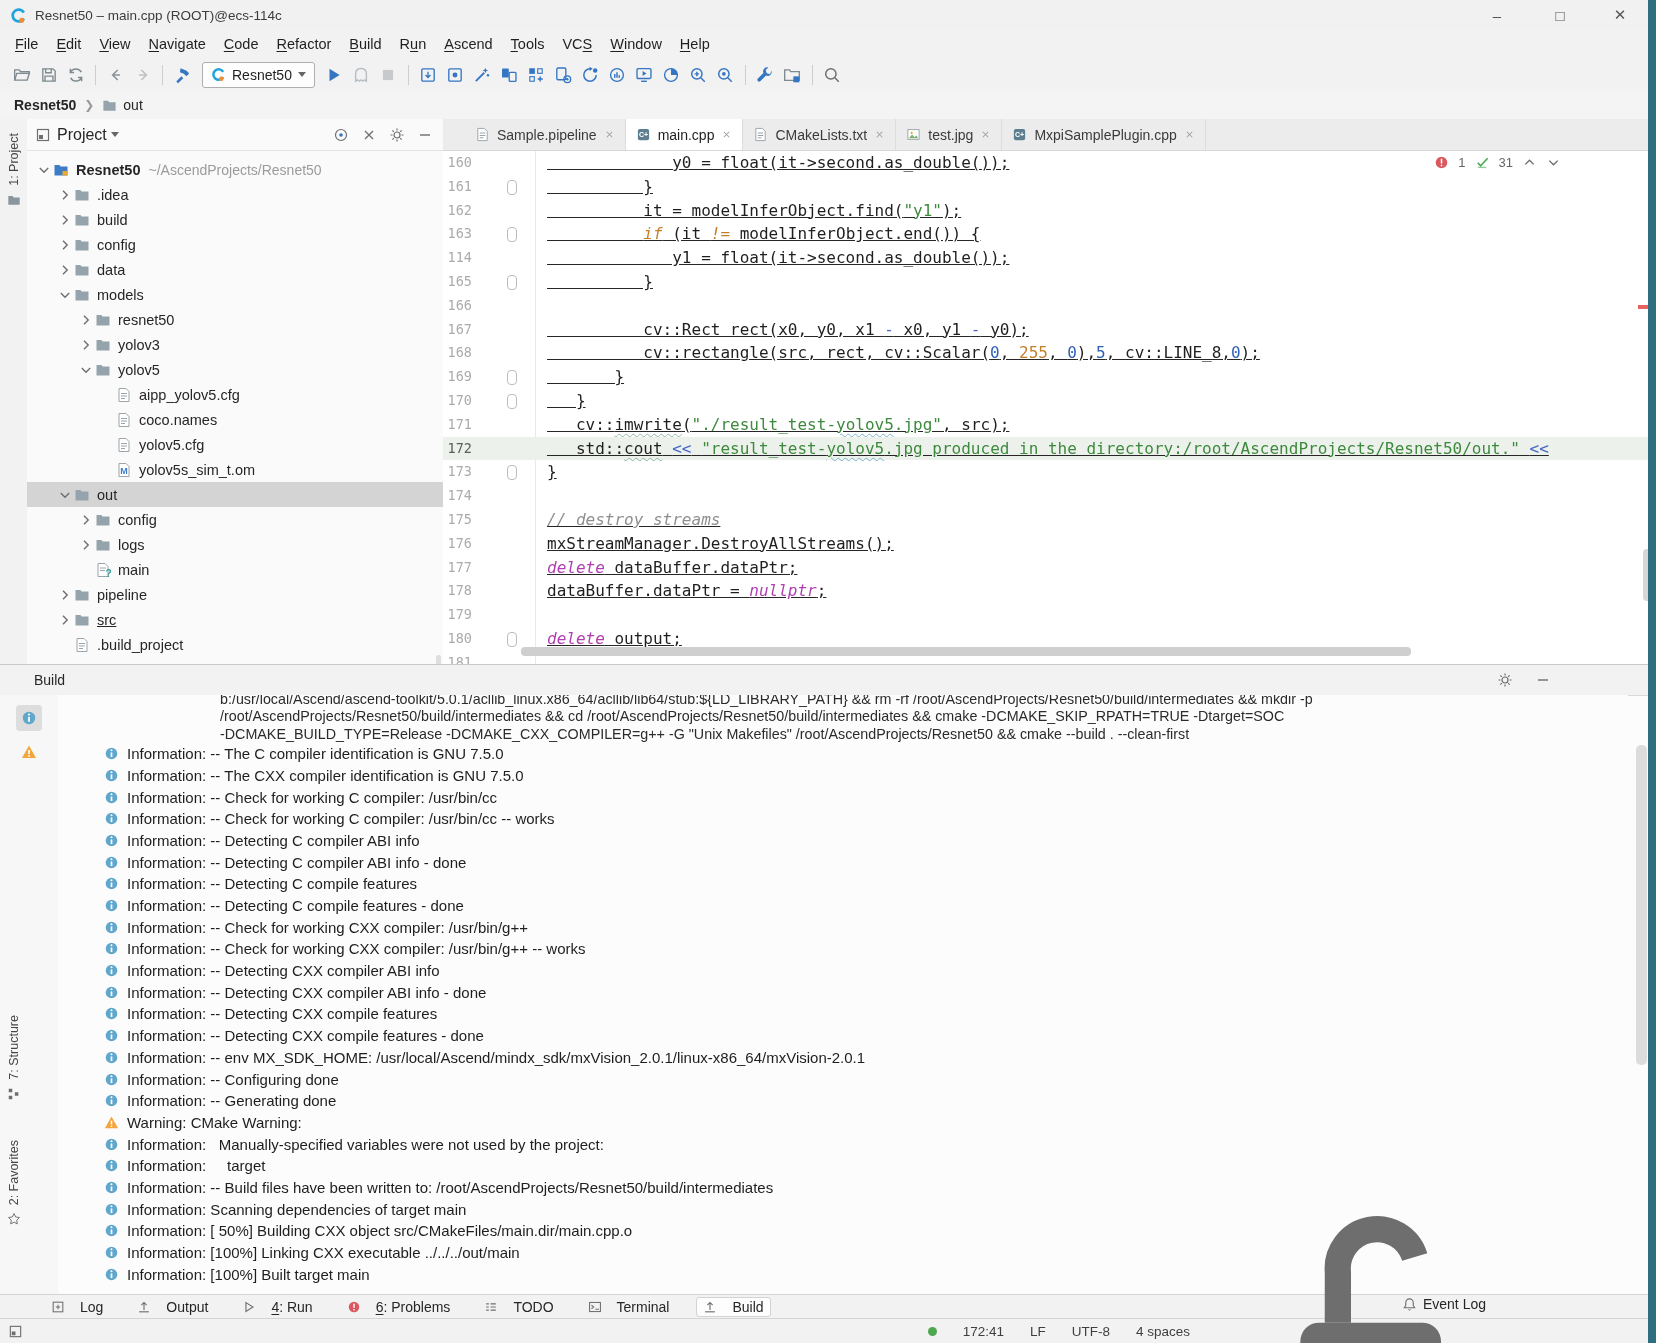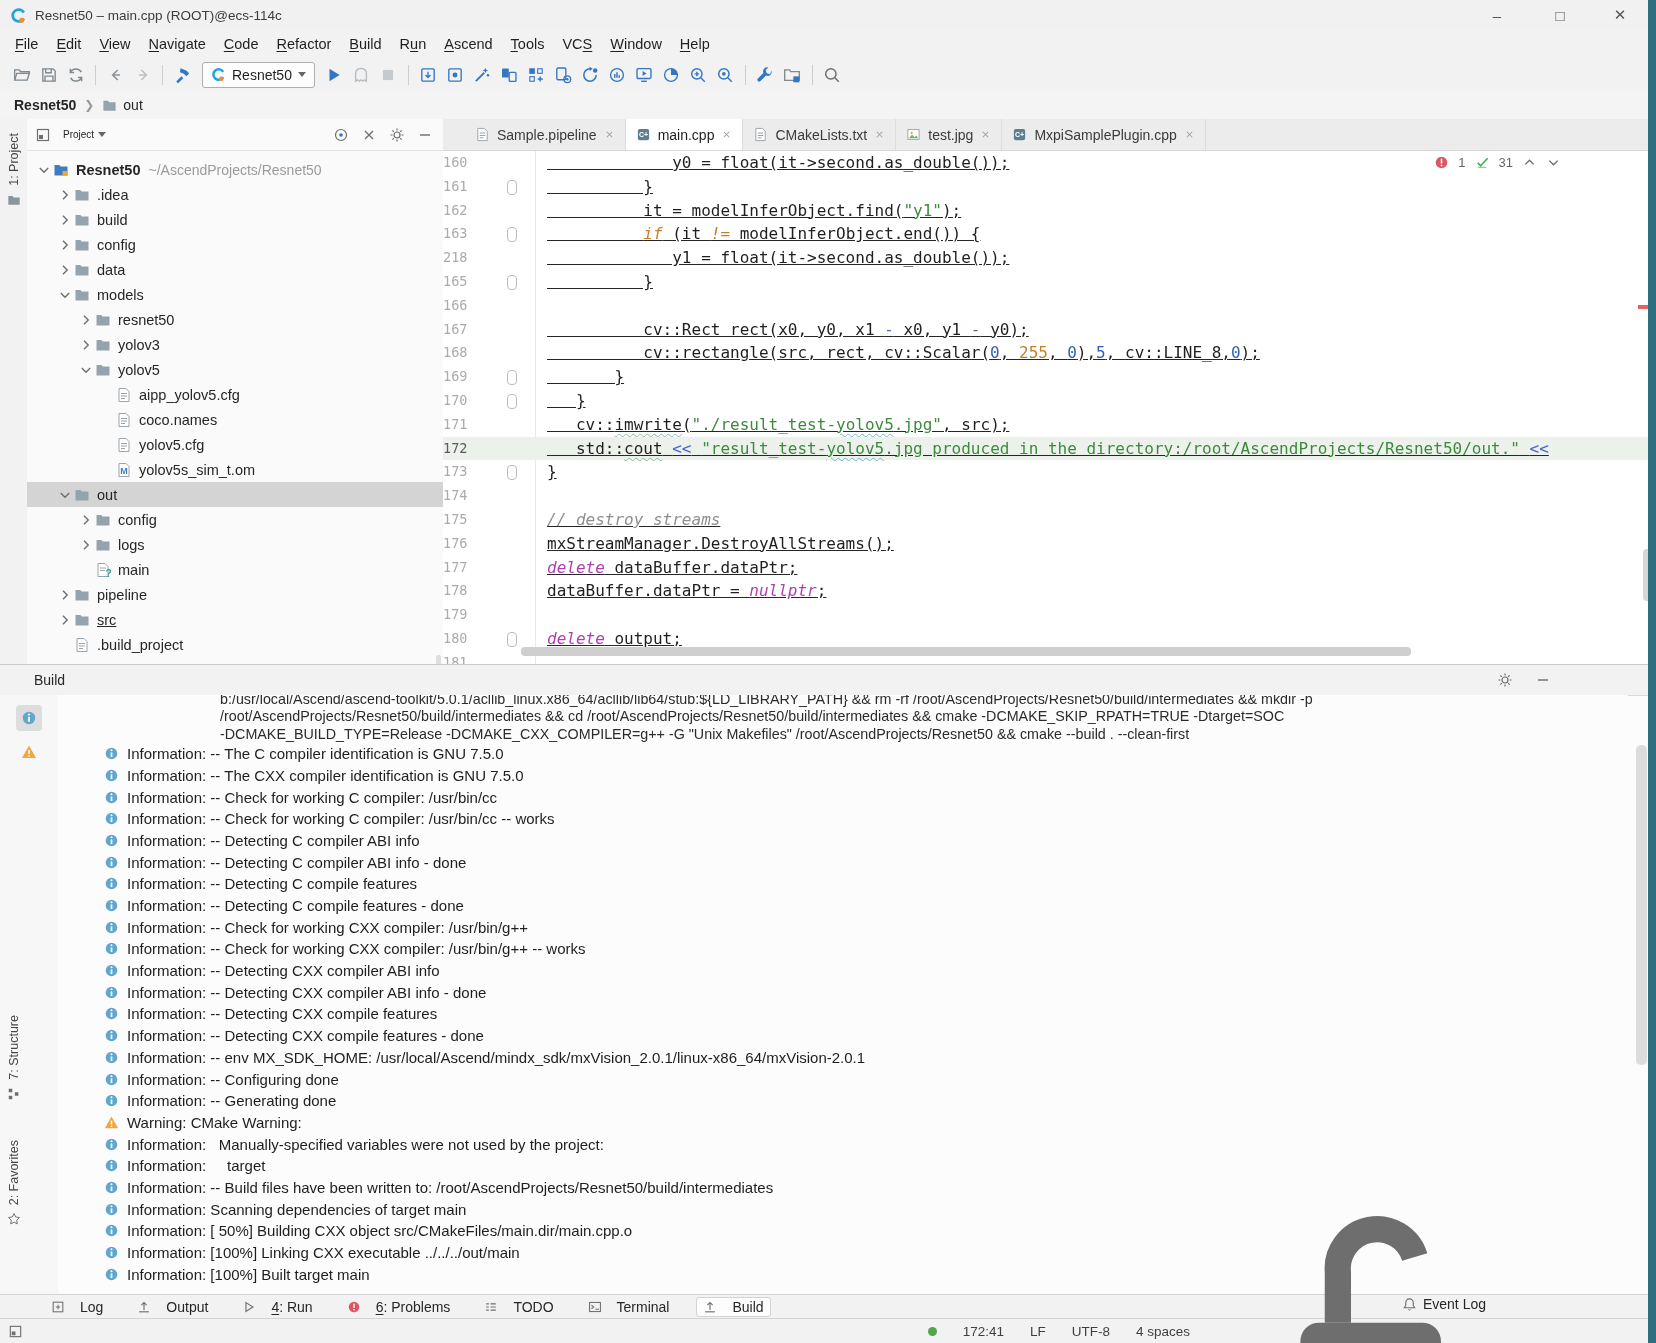--- a/index.html
+++ b/index.html
@@ -46,21 +46,21 @@
   #main{left:0;top:119px;width:1656px;height:545px;background:#FFF;}
   #stripe-left{left:0;top:119px;width:27px;height:1199px;background:#F2F2F2;border-right:1px solid #D9D9D9;}
   .vlabel{position:absolute;left:0;width:27px;display:flex;flex-direction:column;align-items:center;gap:7px;}
   .vlabel .txt{writing-mode:vertical-rl;transform:rotate(180deg);font-size:12.5px;color:#454545;}
   .vlabel .ic{width:14px;height:14px;}
 
   
   #project-panel{left:27px;top:119px;width:416px;height:545px;background:#FAFAFA;border-right:1px solid #D9D9D9;overflow:hidden;}
   #ppanel-header{height:31px;display:flex;align-items:center;padding:0 8px;border-bottom:1px solid #E3E3E3;}
   #ppanel-header .ic{width:16px;height:16px;}
-  #ppanel-title{font-size:10px;margin:0 4px 0 12px;}
+  #ppanel-title{font-size:16px;margin:0 4px 0 6px;}
   #ppanel-header .arr{width:0;height:0;border-left:4px solid transparent;border-right:4px solid transparent;
                       border-top:5px solid #666;margin-right:auto;}
   .hbtn{width:20px;height:20px;display:flex;align-items:center;justify-content:center;margin-left:8px;}
   .hbtn .ic{width:15px;height:15px;}
   #tree{padding-top:6px;}
   .trow{height:25px;display:flex;align-items:center;font-size:14.5px;color:#262626;white-space:nowrap;}
   .trow.sel{background:#D4D4D4;}
   .trow .chev{width:18px;height:16px;flex:0 0 18px;}
   .trow .ti{width:16px;height:16px;flex:0 0 16px;margin-right:7px;}
   .trow .suffix{color:#9B9B9B;margin-left:8px;font-size:14px;}
@@ -70,21 +70,21 @@
   
   #editor{left:443px;top:119px;width:1213px;height:545px;background:#FFF;overflow:hidden;}
   #tabbar{height:31px;background:#ECECEC;border-bottom:1px solid #D8D8D8;display:flex;align-items:stretch;padding-left:22px;}
   .tab{display:flex;align-items:center;gap:7px;padding:0 10px;border-right:1px solid #DCDCDC;font-size:14px;color:#3A3A3A;}
   .tab.active{background:#FFF;color:#1F1F1F;}
   .tab .ic{width:15px;height:15px;}
   .tab .x{width:11px;height:11px;}
   #code{position:relative;height:514px;overflow:hidden;}
   .cl{position:relative;height:23.8px;line-height:23.8px;white-space:pre;}
   .cl.hl{background:#EDF1EC;}
-  .ln{position:absolute;left:0;width:29px;font-family:"DejaVu Sans Mono",monospace;
+  .ln{position:absolute;left:0;width:29px;text-align:right;font-family:"DejaVu Sans Mono",monospace;
       font-size:13.5px;color:#ABABAB;}
   .cl.hl .ln{color:#5C5C5C;}
   .foldm{position:absolute;left:64px;top:5px;width:8px;height:13px;border:1px solid #BDBDBD;border-radius:4px;}
   .ct{display:block;margin-left:104px;font-family:"DejaVu Sans Mono",monospace;font-size:16px;text-decoration:underline;}
   .gutter-line{position:absolute;left:92px;top:0;width:1px;height:514px;background:#E9E9E9;}
   .t-p{color:#1F1F1F;}
   .t-k{color:#C57F28;font-style:italic;}
   .t-m{color:#B13FB1;font-style:italic;}
   .t-s{color:#3D8A3D;}
   .t-sw{color:#3D8A3D;text-decoration:underline wavy #7CB3C9 1px;text-underline-offset:3px;}
@@ -760,21 +760,21 @@
             </svg>
           </span>
         </div>
       </div>
     <div id="code">
       <div class="gutter-line"></div>
     <div class="cl"><span class="ln">160</span><span class="ct"><span class="t-p">             y0 = float(it-&gt;second.as_double());</span></span></div>
         <div class="cl"><span class="ln">161</span><span class="foldm"></span><span class="ct"><span class="t-p">          }</span></span></div>
         <div class="cl"><span class="ln">162</span><span class="ct"><span class="t-p">          it = modelInferObject.find(</span><span class="t-s">"y1"</span><span class="t-p">);</span></span></div>
         <div class="cl"><span class="ln">163</span><span class="foldm"></span><span class="ct"><span class="t-p">          </span><span class="t-k">if</span><span class="t-p"> (it </span><span class="t-k">!=</span><span class="t-p"> modelInferObject.end()) {</span></span></div>
-        <div class="cl"><span class="ln">218</span><span class="ct"><span class="t-p">             y1 = float(it-&gt;second.as_double());</span></span></div>
+        <div class="cl"><span class="ln">114</span><span class="ct"><span class="t-p">             y1 = float(it-&gt;second.as_double());</span></span></div>
         <div class="cl"><span class="ln">165</span><span class="foldm"></span><span class="ct"><span class="t-p">          }</span></span></div>
         <div class="cl"><span class="ln">166</span><span class="ct"></span></div>
         <div class="cl"><span class="ln">167</span><span class="ct"><span class="t-p">          cv::Rect rect(x0, y0, x1 </span><span class="t-o">-</span><span class="t-p"> x0, y1 </span><span class="t-o">-</span><span class="t-p"> y0);</span></span></div>
         <div class="cl"><span class="ln">168</span><span class="ct"><span class="t-p">          cv::rectangle(src, rect, cv::Scalar(</span><span class="t-n2">0</span><span class="t-p">, </span><span class="t-no">255</span><span class="t-p">, </span><span class="t-n2">0</span><span class="t-p">),</span><span class="t-n2">5</span><span class="t-p">, cv::LINE_8,</span><span class="t-n2">0</span><span class="t-p">);</span></span></div>
         <div class="cl"><span class="ln">169</span><span class="foldm"></span><span class="ct"><span class="t-p">       }</span></span></div>
         <div class="cl"><span class="ln">170</span><span class="foldm"></span><span class="ct"><span class="t-p">   }</span></span></div>
         <div class="cl"><span class="ln">171</span><span class="ct"><span class="t-p">   cv::</span><span class="t-u">imwrite</span><span class="t-p">(</span><span class="t-s">"./result_test-</span><span class="t-sw">yolov5</span><span class="t-s">.jpg"</span><span class="t-p">, src);</span></span></div>
         <div class="cl hl"><span class="ln">172</span><span class="ct"><span class="t-p">   std::</span><span class="t-u">cout</span><span class="t-p"> </span><span class="t-o">&lt;&lt;</span><span class="t-p"> </span><span class="t-s">"result_test-</span><span class="t-sw">yolov5</span><span class="t-s">.jpg produced in the directory:/root/AscendProjects/Resnet50/out."</span><span class="t-p"> </span><span class="t-o">&lt;&lt;</span></span></div>
         <div class="cl"><span class="ln">173</span><span class="foldm"></span><span class="ct"><span class="t-p">}</span></span></div>
         <div class="cl"><span class="ln">174</span><span class="ct"></span></div>

